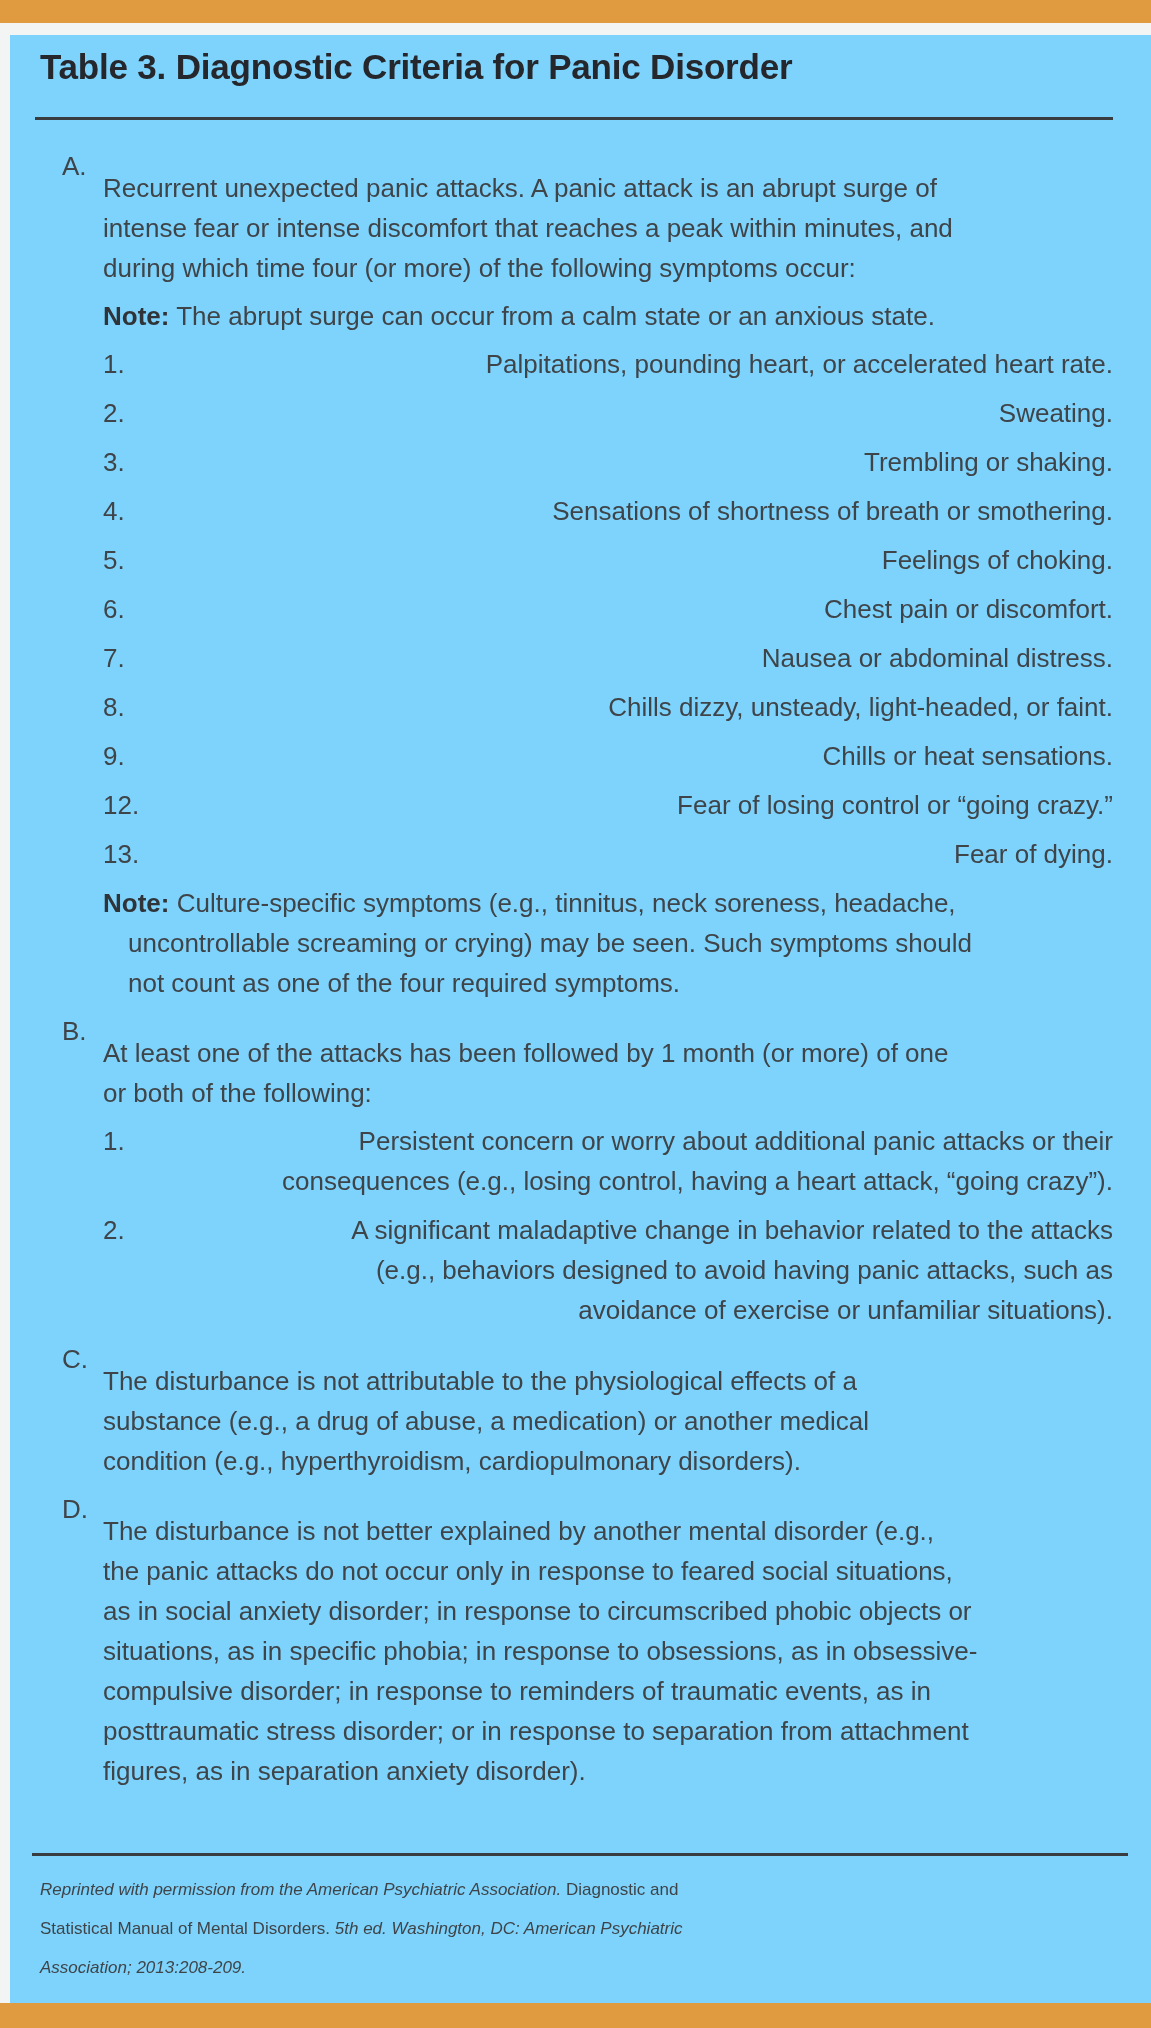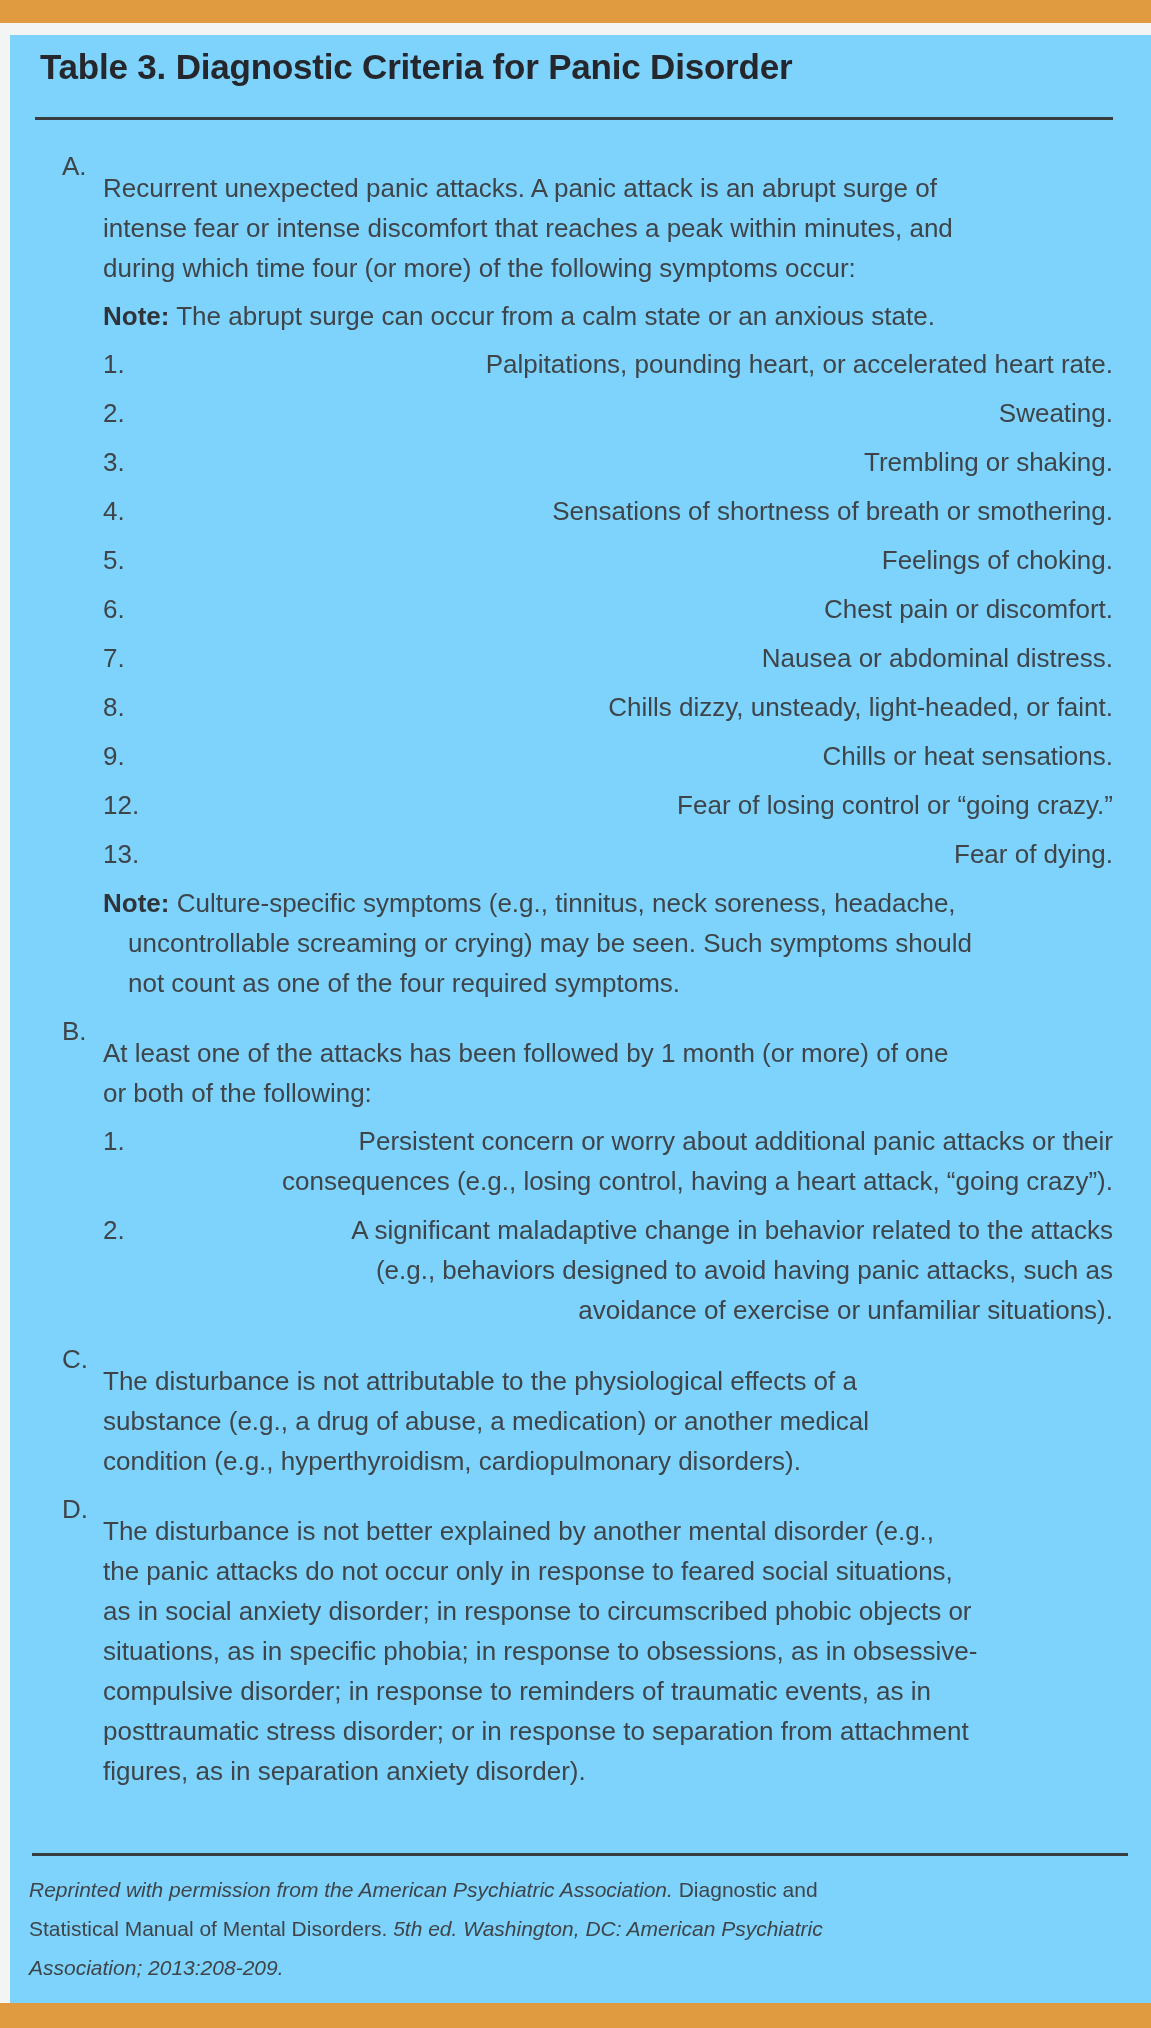--- a/index.html
+++ b/index.html
@@ -46,22 +46,22 @@
   .item .num   { flex:0 0 45px; white-space:pre-line; }
   .item .itext { flex:1 1 auto; white-space:pre-line;text-align:right; }
   .note {
     margin:0 38px 8px 118px;
     text-indent:-25px;
     white-space:pre-line;
   }
   .note b { color:#303439; }
   .footer {
     flex:0 0 147px;
-    padding:14px 20px 0 19px;
-    font-size:21px; line-height:39px;
+    padding:14px 20px 0 30px;
+    font-size:17px; line-height:39px;
     color:#3F4449;
     white-space:pre-line;
   }
 </style>
 </head>
 <body>
 
 <div class="page">
   <div class="accent-bar top"></div>
   <div class="panel">

